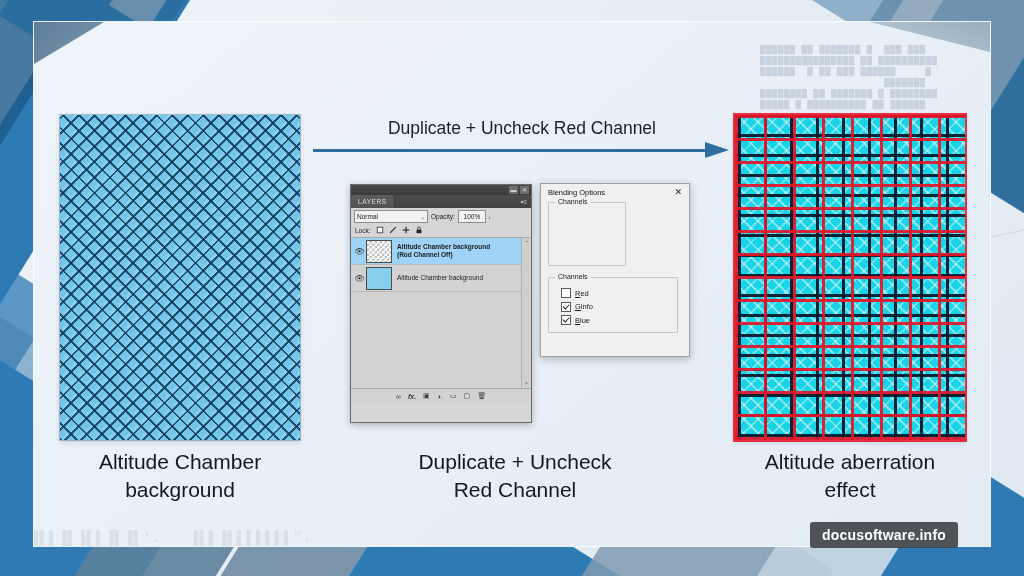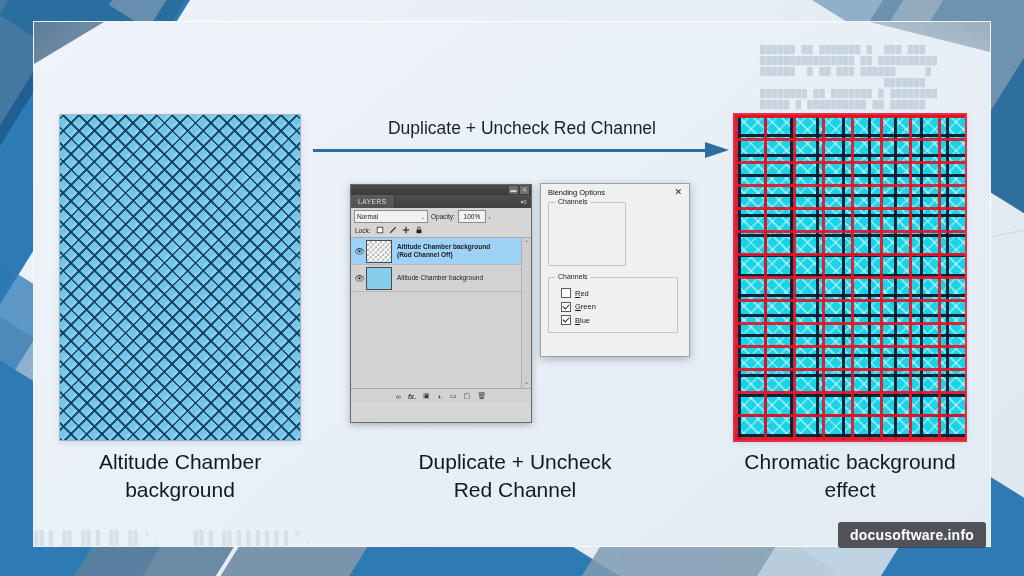--- a/index.html
+++ b/index.html
@@ -153,21 +153,21 @@
   .bd-chk-row{display:flex;align-items:center;gap:4px;margin-top:3px;font-size:7.5px;}
   .chk{width:8px;height:8px;border:1px solid #5a5a5a;background:#fff;display:inline-block;
      position:relative;flex:0 0 8px;}
   .chk.on:after{content:"";position:absolute;left:2px;top:0px;width:3px;height:5px;
      border:solid #1b1b1b;border-width:0 1.2px 1.2px 0;transform:rotate(42deg);}
   .accel{text-decoration:underline;}
   .chan-list{padding:8px 0 0 12px;text-align:center;}
   .chan-row{display:flex;align-items:center;gap:4px;margin-bottom:3.5px;font-size:7.5px;}
 
   
-  #watermark{position:absolute;right:38px;bottom:28px;background:rgba(58,62,66,.88);
+  #watermark{position:absolute;right:66px;bottom:28px;background:rgba(58,62,66,.88);
      color:#ffffff;font-size:14px;font-weight:bold;padding:5px 12px;border-radius:3px;
      letter-spacing:.2px;}
 </style>
 </head>
 <body>
 
 <div id="stage">
 
   <div class="bg-base"></div>
 
@@ -332,35 +332,35 @@
 
       <div class="group" id="grp-bottom">
         <span class="group-legend">Channels</span>
         <div class="chan-list">
           <div class="chan-row">
             <span class="chk"></span>
             <span><span class="accel">R</span><span>ed</span></span>
           </div>
           <div class="chan-row">
             <span class="chk on"></span>
-            <span><span class="accel">G</span><span>reen</span></span>
+            <span><span class="accel">G</span><span>info</span></span>
           </div>
           <div class="chan-row">
             <span class="chk on"></span>
             <span><span class="accel">B</span><span>lue</span></span>
           </div>
         </div>
       </div>
     </div>
   </div>
 
   <div class="panel-img" id="img-right"></div>
 
   <div class="caption" id="cap-2" style="white-space:pre-line">Duplicate + Uncheck
 Red Channel</div>
   <div class="caption" id="cap-1" style="white-space:pre-line">Altitude Chamber
 background</div>
-  <div class="caption" id="cap-3" style="white-space:pre-line">Chromatic background
+  <div class="caption" id="cap-3" style="white-space:pre-line">Altitude aberration
 effect</div>
 
   <div id="watermark">docusoftware.info</div>
 
 </div>
 
 </body></html>

